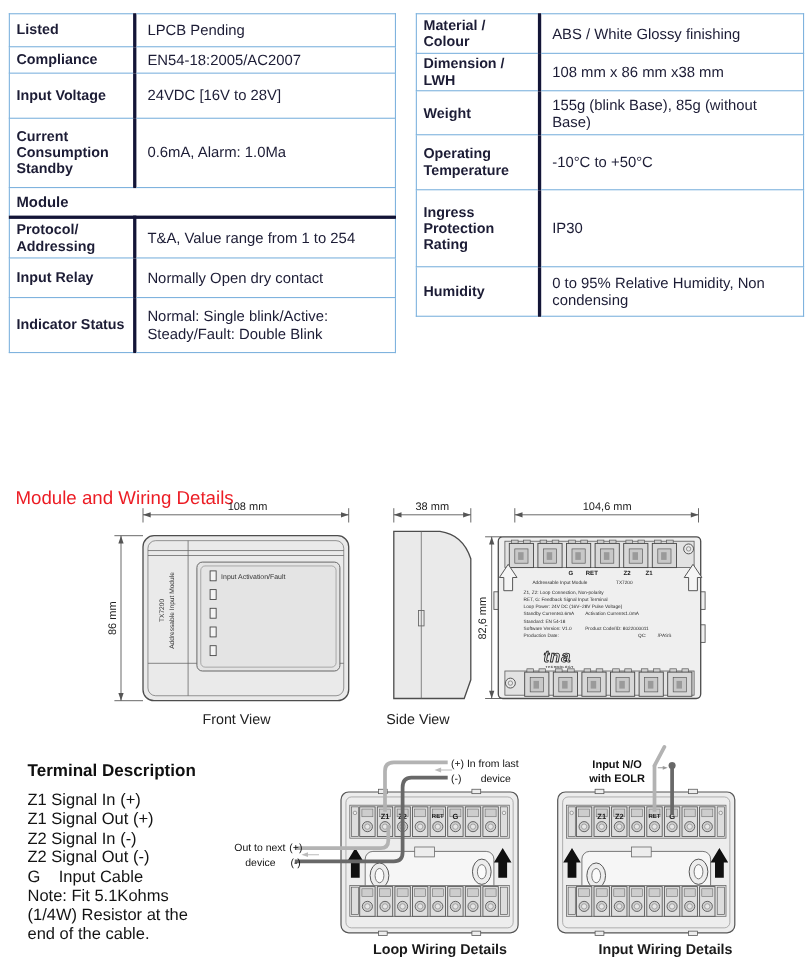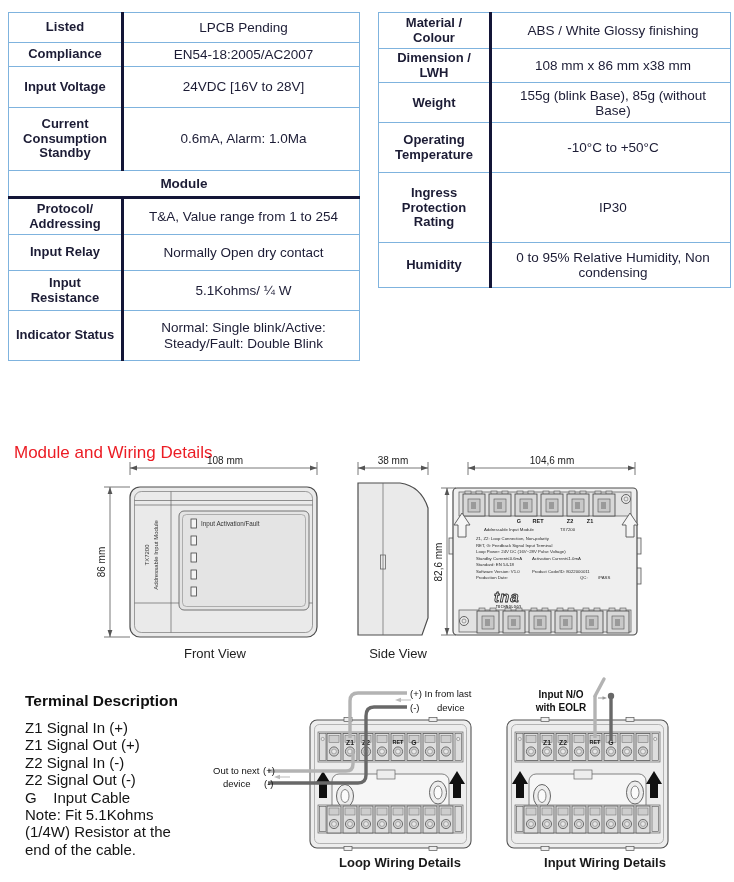--- a/index.html
+++ b/index.html
@@ -3,21 +3,21 @@
 <meta charset="utf-8">
 <style>
   html,body{margin:0;padding:0;background:#fff;}
   .page{position:relative;width:734px;height:882px;background:#fff;overflow:hidden;
         font-family:"Liberation Sans",sans-serif;color:#1C1C35;}
   .abs{position:absolute;}
 
   
   table.spec{border-collapse:collapse;table-layout:fixed;font-size:13.5px;color:#1C1C35;}
   table.spec td{border:1.5px solid #7FB3DE;vertical-align:middle;
-                padding:2px 6px 2px 10px;line-height:1.13;text-align:center;}
+                padding:2px 6px 2px 10px;line-height:1.13;}
   table.spec td.lbl{font-weight:bold;font-size:13px;padding-left:6px;
                     border-right:3.5px solid #131537;}
   table.spec tr.sec td{font-weight:bold;font-size:13.5px;padding-left:6px;
                        border-bottom:3.5px solid #131537;}
 
   
   .red-h{font-size:17px;font-weight:normal;color:#EC1C24;margin-top:32px;}
   .term-h{font-size:15.5px;font-weight:bold;color:#101010;margin:0 0 9px 0;}
   .term-line{font-size:15px;color:#141414;line-height:17.4px;white-space:pre;}
   .caption{font-size:13px;color:#222;text-align:center;}
@@ -132,24 +132,20 @@
           <td colspan="2">Module</td>
         </tr>
     <tr style="height:37px">
           <td class="lbl">Protocol/ Addressing</td>
           <td>T&amp;A, Value range from 1 to 254</td>
         </tr>
     <tr style="height:36px">
           <td class="lbl">Input Relay</td>
           <td>Normally Open dry contact</td>
         </tr>
-    <tr style="height:40px">
-          <td class="lbl">Input Resistance</td>
-          <td>5.1Kohms/ ¼ W</td>
-        </tr>
     <tr style="height:50px">
           <td class="lbl">Indicator Status</td>
           <td>Normal: Single blink/Active: Steady/Fault: Double Blink</td>
         </tr>
   </tbody>
     </table>
 
   <table class="spec abs" style="left:378px;top:12px;width:353px;">
     <colgroup>
         <col style="width:112px">
@@ -221,21 +217,21 @@
     <text class="dimtext" x="48" y="14" text-anchor="middle">38 mm</text>
     <line class="dimline" x1="13" y1="18" x2="83" y2="18"></line>
     <polygon points="13,18 20,15.6 20,20.4" fill="#555"></polygon>
       <polygon points="83,18 76,15.6 76,20.4" fill="#555"></polygon>
     <line class="dimline" x1="13" y1="12" x2="13" y2="25"></line>
       <line class="dimline" x1="83" y1="12" x2="83" y2="25"></line>
     <path class="outline" d="M13,33 H55 Q76,36 83,58 V168 L77,185 H13 Z"></path>
     <line class="thinln" x1="38" y1="33" x2="38" y2="185"></line>
     <rect x="35.5" y="105" width="5" height="14" fill="none" stroke="#666" stroke-width="0.8"></rect>
   </svg>
-  <div class="caption abs" style="left:348px;top:646px;width:100px;">Side View</div>
+  <div class="caption abs" style="left:330px;top:646px;width:100px;">Side View</div>
 
   <svg class="abs" style="left:432px;top:450px;" width="302" height="200" viewBox="0 0 302 200">
     <text class="dimtext" x="120" y="14" text-anchor="middle">104,6 mm</text>
     <line class="dimline" x1="36" y1="18" x2="203" y2="18"></line>
     <polygon points="36,18 43,15.6 43,20.4" fill="#555"></polygon>
       <polygon points="203,18 196,15.6 196,20.4" fill="#555"></polygon>
     <line class="dimline" x1="36" y1="12" x2="36" y2="25"></line>
       <line class="dimline" x1="203" y1="12" x2="203" y2="25"></line>
     <text class="dimtext" transform="translate(10,112) rotate(-90)" text-anchor="middle">82,6 mm</text>
     <line class="dimline" x1="15" y1="38" x2="15" y2="185"></line>

